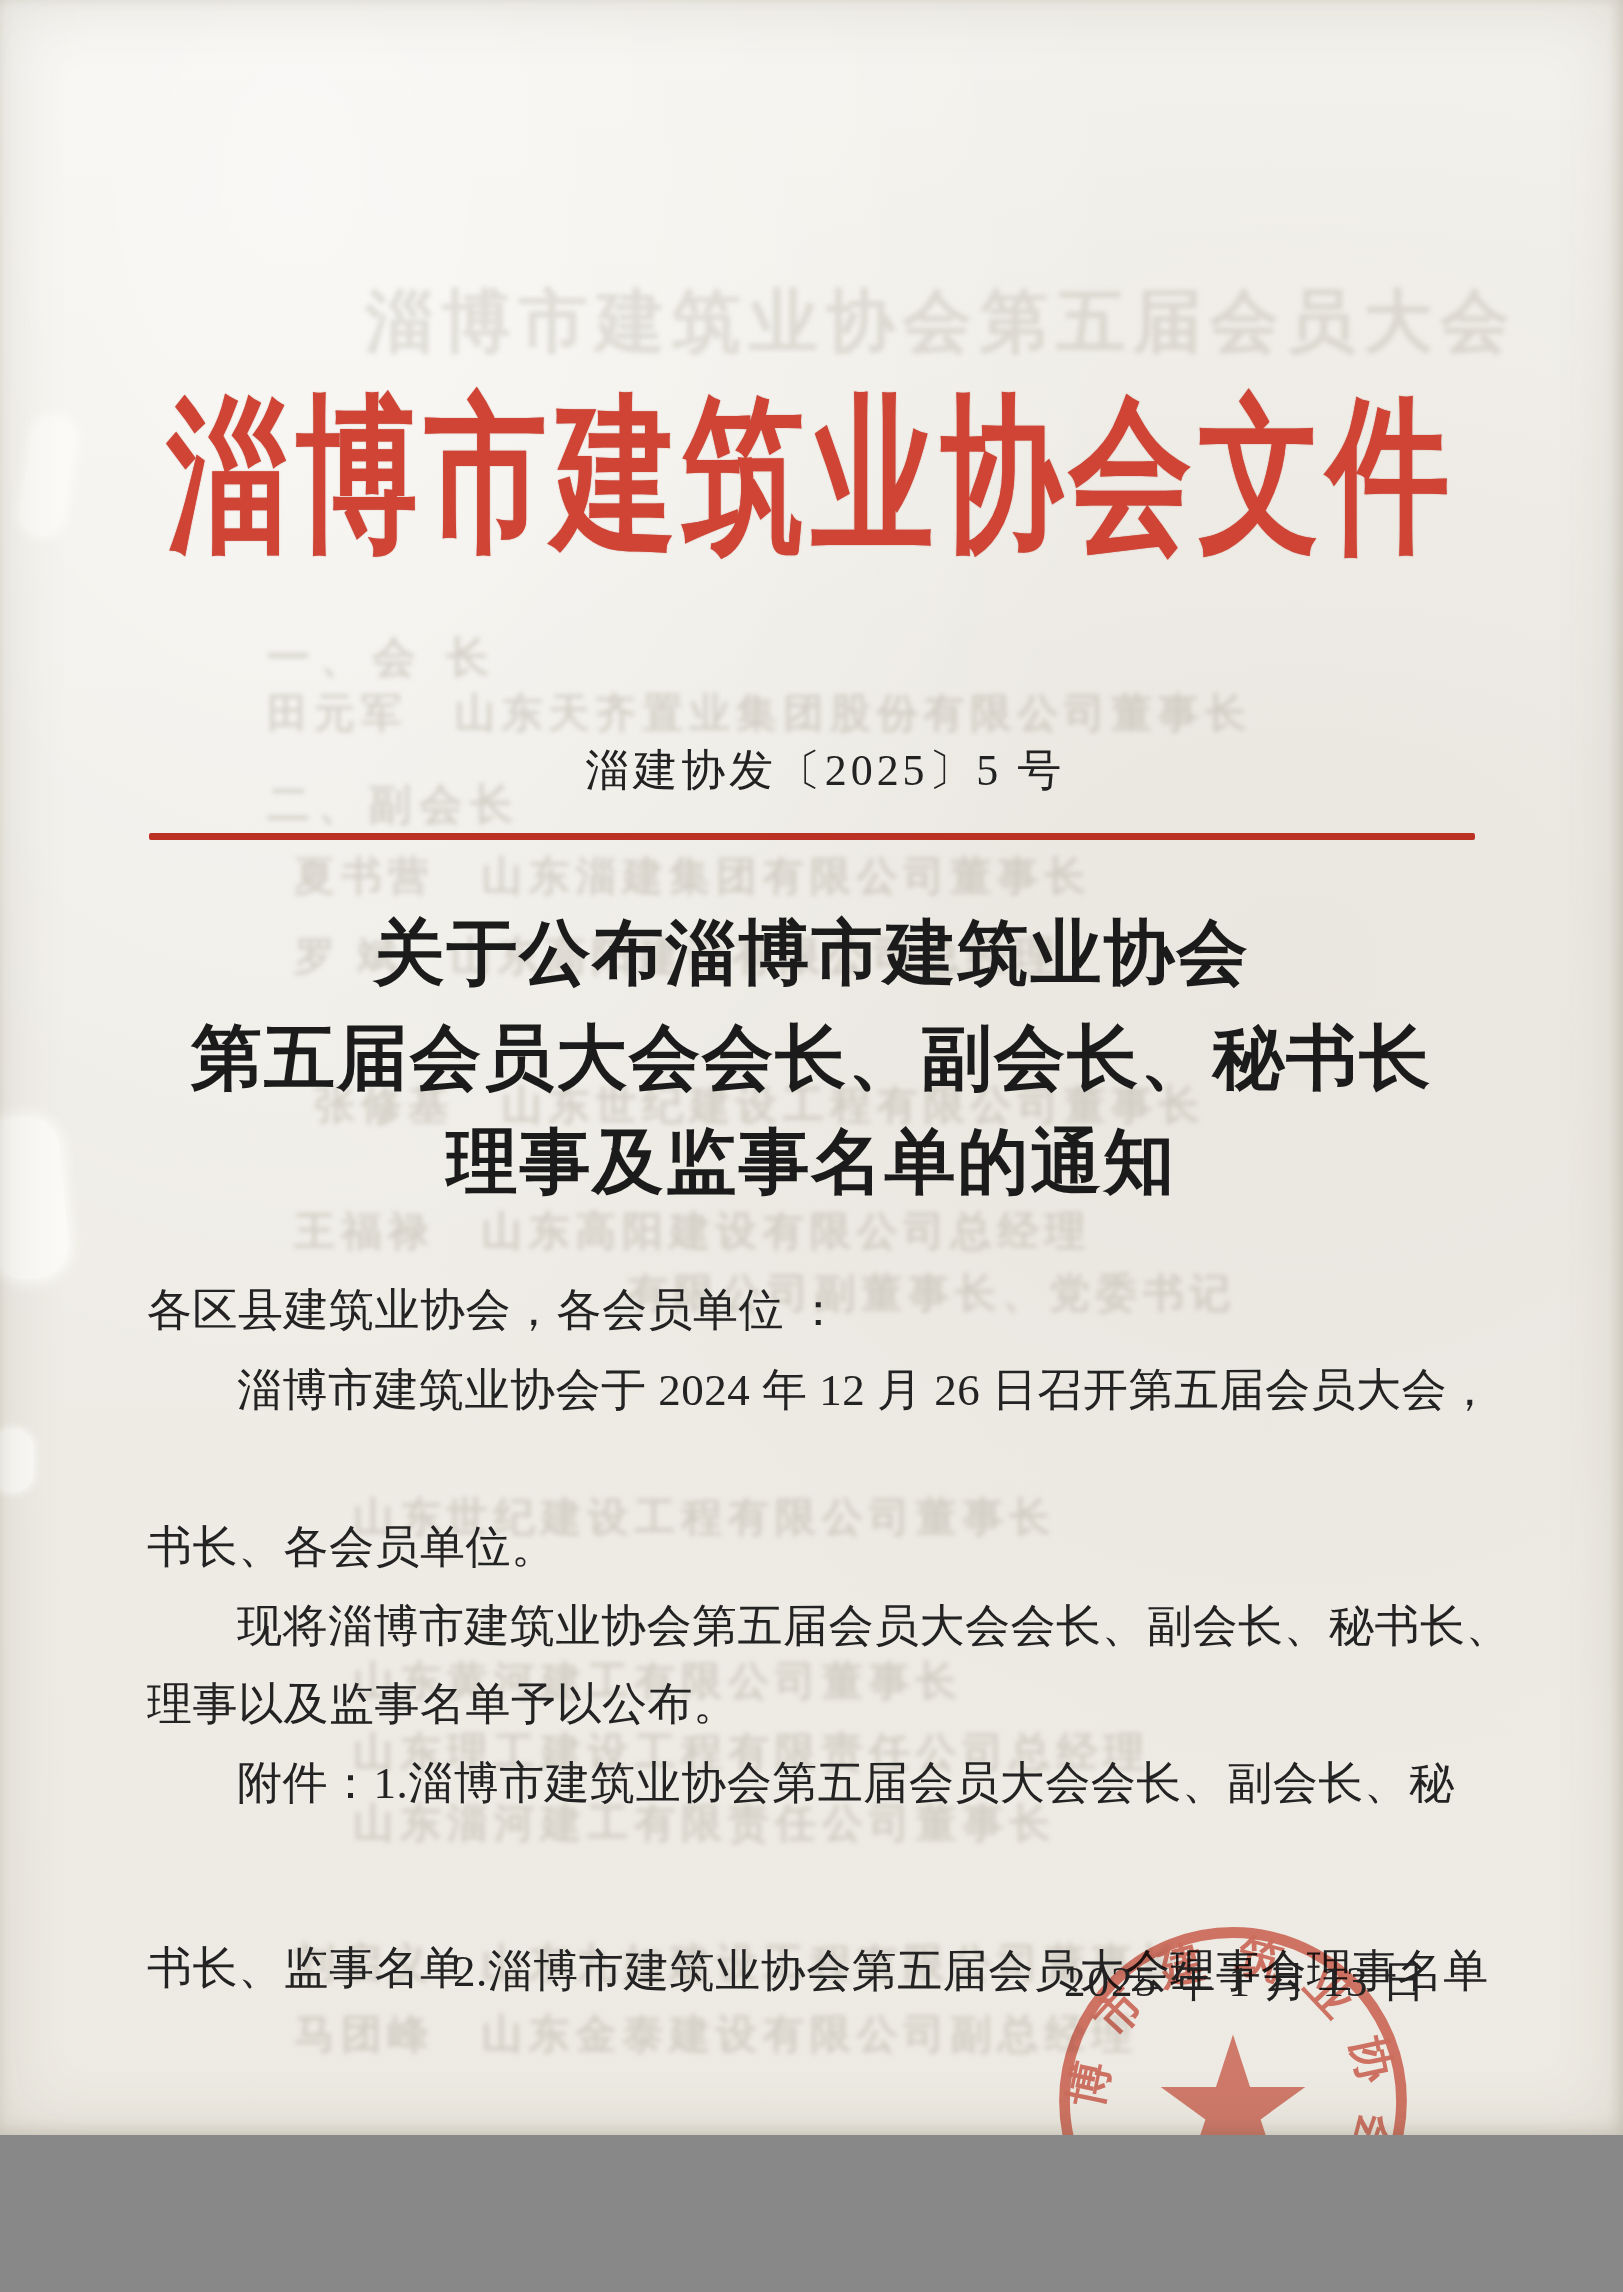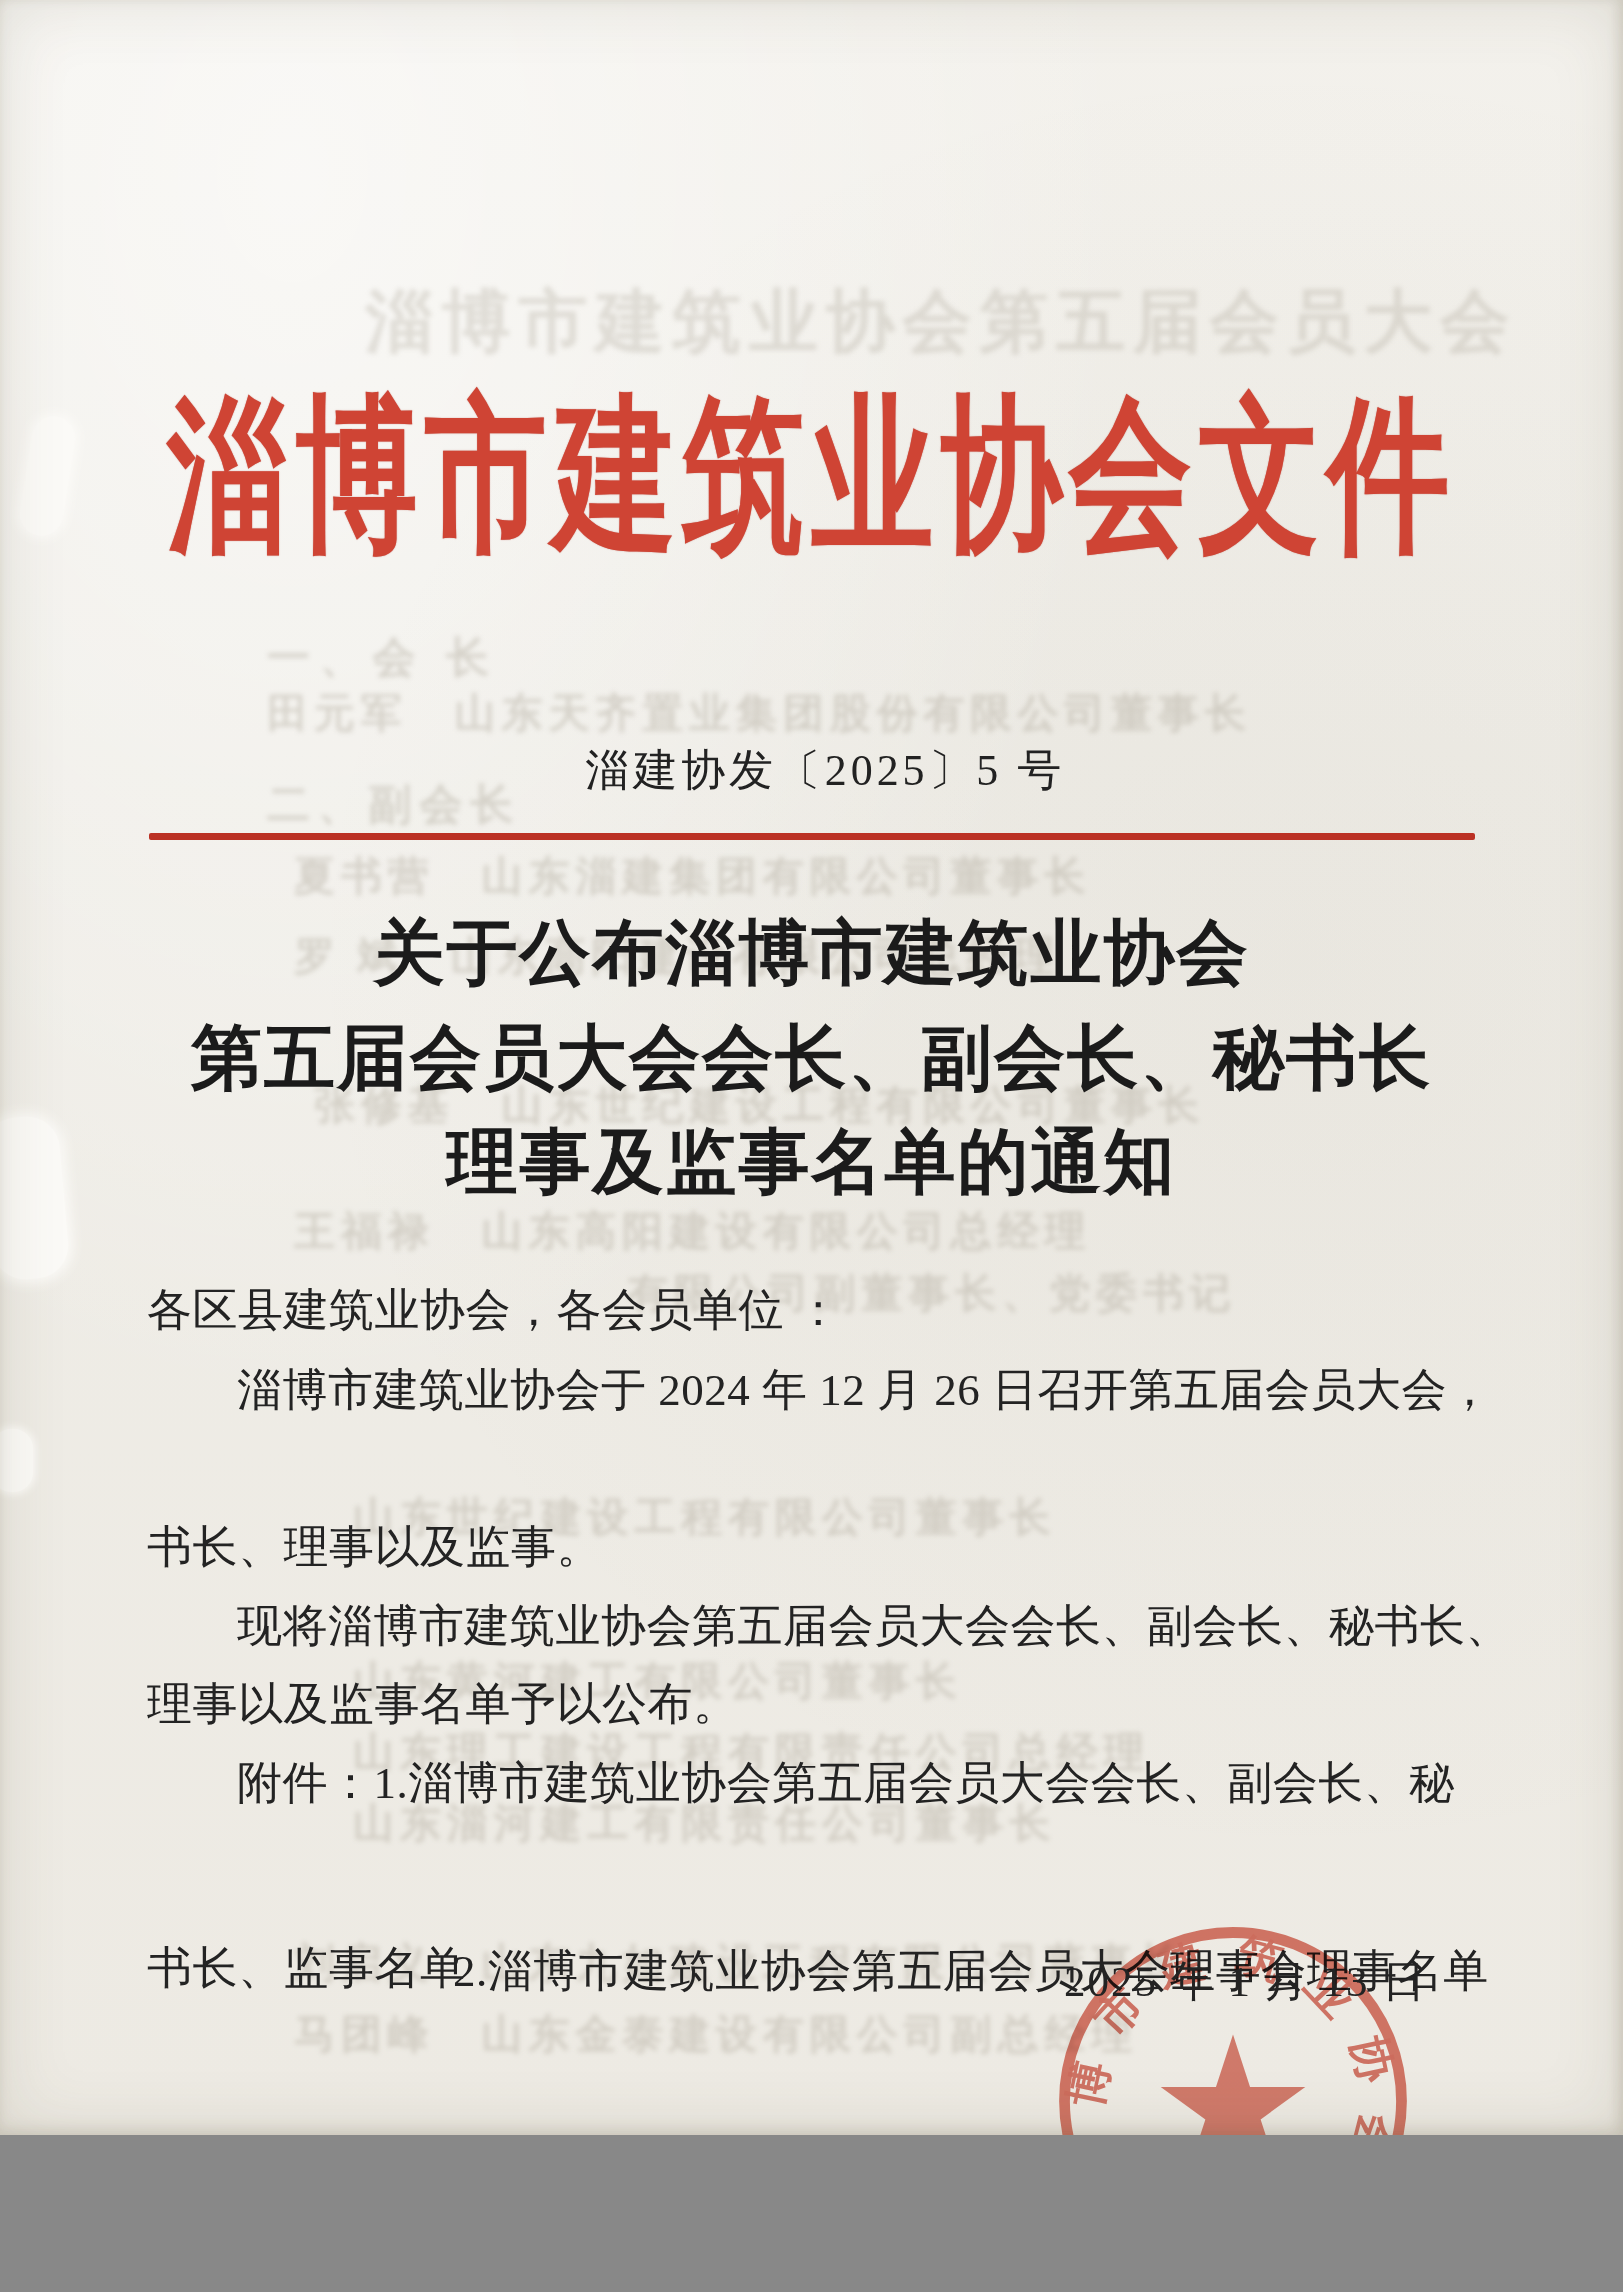--- a/index.html
+++ b/index.html
@@ -122,21 +122,21 @@
   <div class="doc-number">淄建协发〔2025〕5 号</div>
 
   <div class="red-rule"></div>
 
   <div class="notice-title t1">关于公布淄博市建筑业协会</div>
   <div class="notice-title t3">理事及监事名单的通知</div>
   <div class="notice-title t2">第五届会员大会会长、副会长、秘书长</div>
 
   <div class="body-line bl-salutation">各区县建筑业协会，各会员单位 ：</div>
   <div class="body-line bl0 indent">淄博市建筑业协会于 2024 年 12 月 26 日召开第五届会员大会，</div>
-  <div class="body-line bl2">书长、理事以及监事。</div>
+  <div class="body-line bl2">书长、各会员单位。</div>
   <div class="body-line bl3 indent">现将淄博市建筑业协会第五届会员大会会长、副会长、秘书长、</div>
   <div class="body-line bl4">理事以及监事名单予以公布。</div>
   <div class="body-line bl5 indent">附件：1.淄博市建筑业协会第五届会员大会会长、副会长、秘</div>
   <div class="body-line bl6">书长、监事名单</div>
   <div class="body-line bl7">2.淄博市建筑业协会第五届会员大会理事会理事名单</div>
 
   <div class="date-line">2025 年 1 月 13 日</div>
 
   <div class="page-number">1</div>
 

